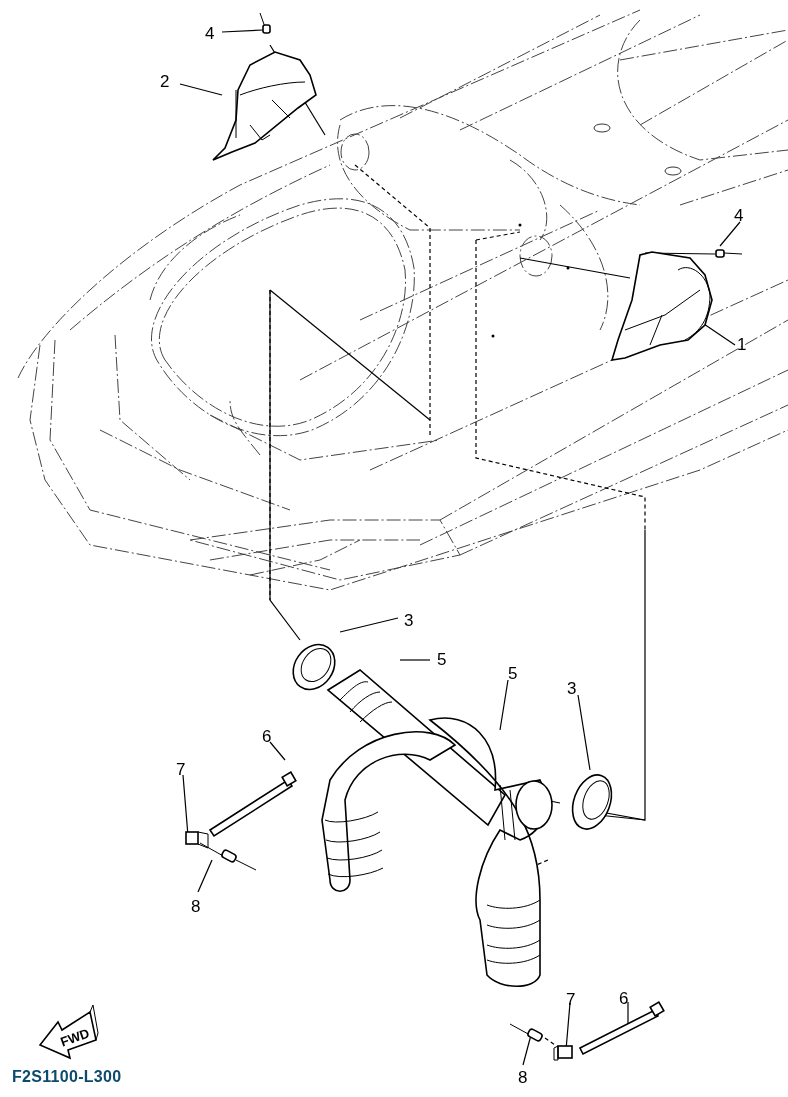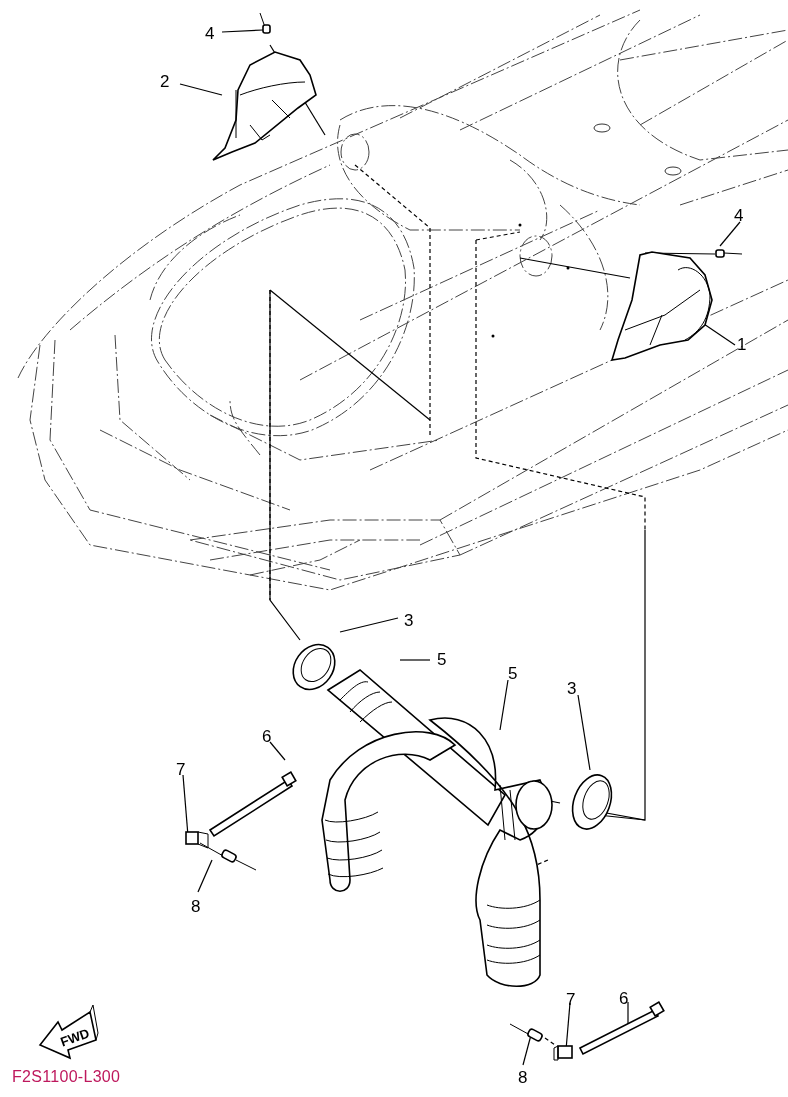--- a/index.html
+++ b/index.html
@@ -6,21 +6,21 @@
   body { width: 788px; height: 1097px; position: relative; overflow: hidden;
          font-family: "Liberation Sans", sans-serif; }
   #diagram { position: absolute; left: 0; top: 0; width: 788px; height: 1097px; }
   .hull { fill: none; stroke: #444; stroke-width: 1; stroke-dasharray: 14 3 2 3; }
   .hull-solid { fill: none; stroke: #333; stroke-width: 1; }
   .guide { fill: none; stroke: #000; stroke-width: 1.2; stroke-dasharray: 4 3; }
   .lead { fill: none; stroke: #000; stroke-width: 1.2; }
   .part { fill: #fff; stroke: #000; stroke-width: 1.6; }
   .part-thin { fill: none; stroke: #000; stroke-width: 1; }
   .callout { position: absolute; font-size: 17px; color: #000; line-height: 1; }
-  .diagram-code { position: absolute; left: 12px; top: 1068px; font-size: 16px; color: #be185d; letter-spacing: 0.3px; }
+  .diagram-code { position: absolute; left: 12px; top: 1068px; font-size: 16px; color: #0c4a6e; letter-spacing: 0.3px; font-weight: bold; }
   .fwd-label { font-family: "Liberation Sans", sans-serif; font-weight: bold; font-size: 13px; }
 </style>
 </head>
 <body>
 
 <svg id="diagram" viewBox="0 0 788 1097" xmlns="http://www.w3.org/2000/svg">
 
   <g>
     <path class="hull" d="M18 378 C 40 330, 120 250, 240 185 L 640 10"></path>
     <path class="hull" d="M70 330 C 140 270, 220 215, 330 165"></path>

